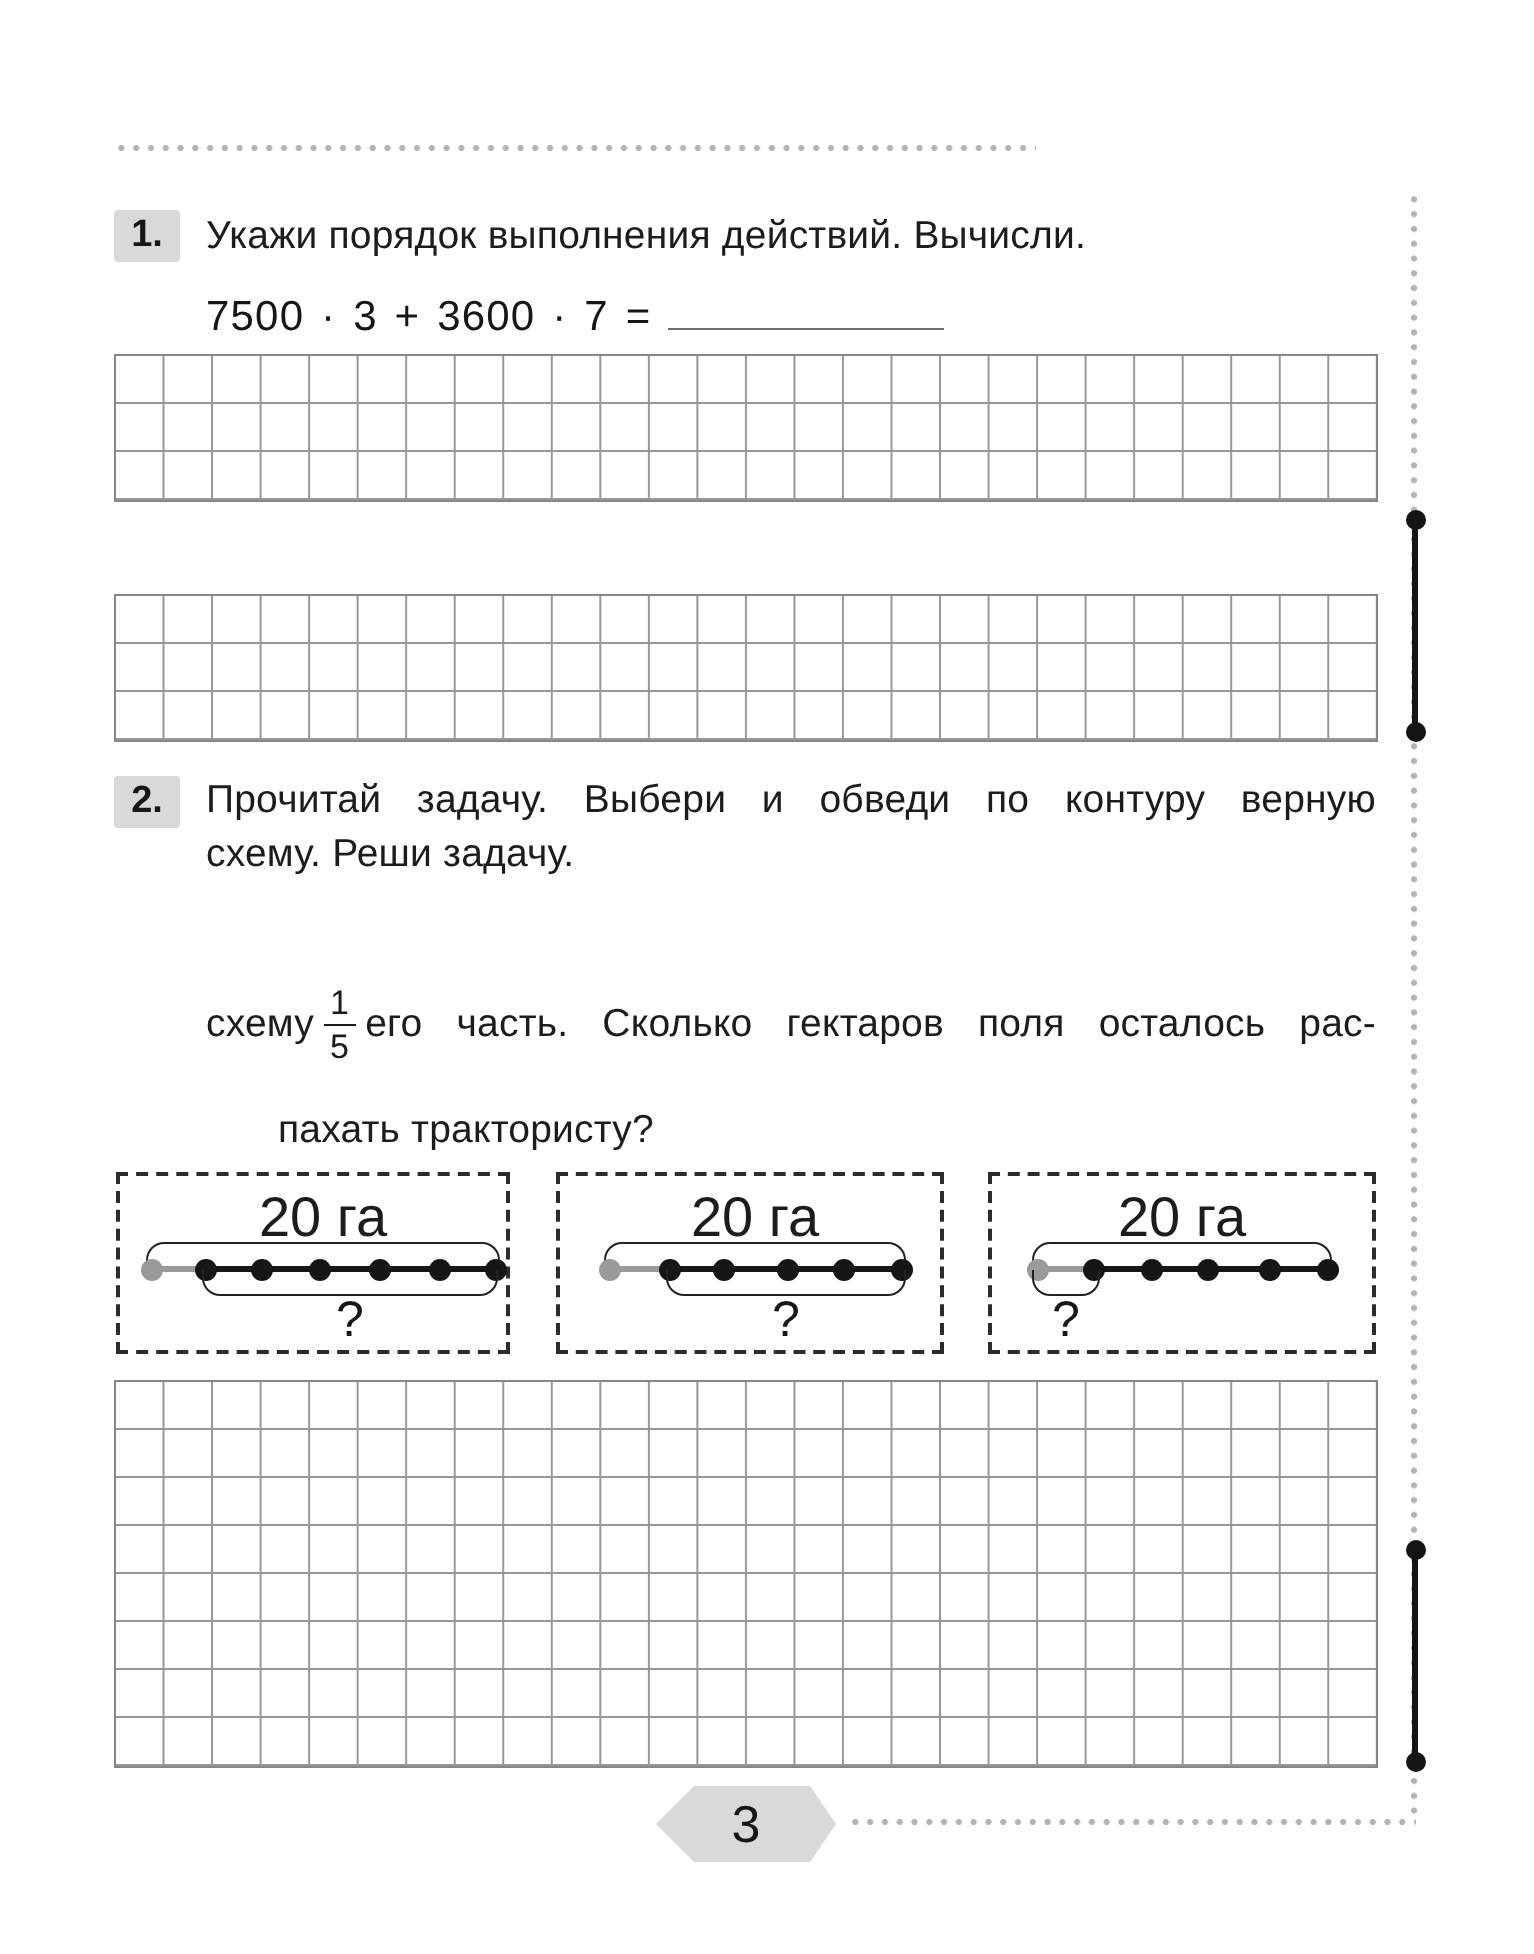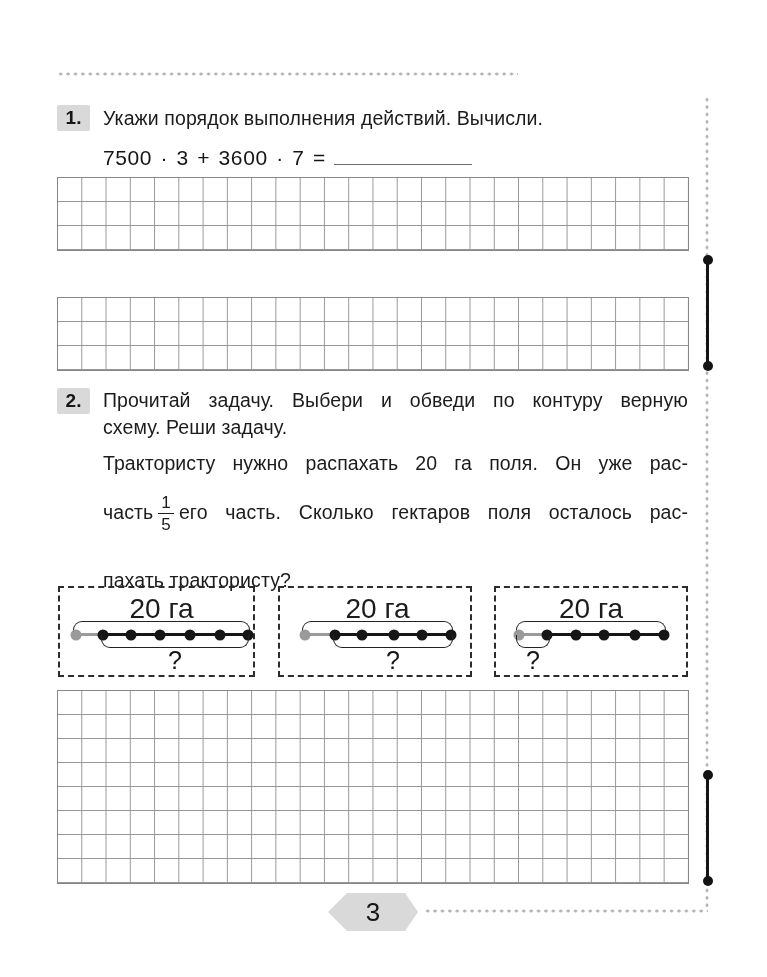--- a/index.html
+++ b/index.html
@@ -91,28 +91,27 @@
   <div class="grid" style="top:177px;height:74px;"></div>
 
   <div class="grid" style="top:297px;height:74px;"></div>
 
   <div class="badge" style="left:57px;top:388px;">
     <span>2.</span>
   </div>
   <div class="tline" style="top:415px;">схему. Реши задачу.</div>
   <div class="tline just" style="top:388px;">Прочитай задачу. Выбери и обведи по контуру верную</div>
 
-  <div class="tline just" style="top:451px;">Трактористу нужно распахать 20 га поля. Он уже рас-</div>
   <div class="tline just" style="top:486px;height:52px;line-height:52px;">
-    <span>часть</span><span class="frac">
+    <span>схему</span><span class="frac">
         <span class="num">1</span>
         <span class="den">5</span>
       </span><span>его часть. Сколько гектаров поля осталось рас-</span>
   </div>
-  <div class="tline" style="top:568px;">пахать трактористу?</div>
+  <div class="tline" style="top:553px;margin-left:36px;">пахать трактористу?</div>
 
   <div class="scheme" style="left:58px;width:197px;">
     <div class="s-label" style="left:13px;width:177px;">20 га</div>
     <div class="br-top" style="left:13px;width:177px;"></div>
     <div class="sline" style="left:16px;width:172px;">
       <span class="graypart" style="width:27px;"></span>
       <span class="sdot start" style="left:0;"></span>
       <span class="sdot" style="left:27px;"></span>
       <span class="sdot" style="left:55px;"></span>
       <span class="sdot" style="left:84px;"></span>

